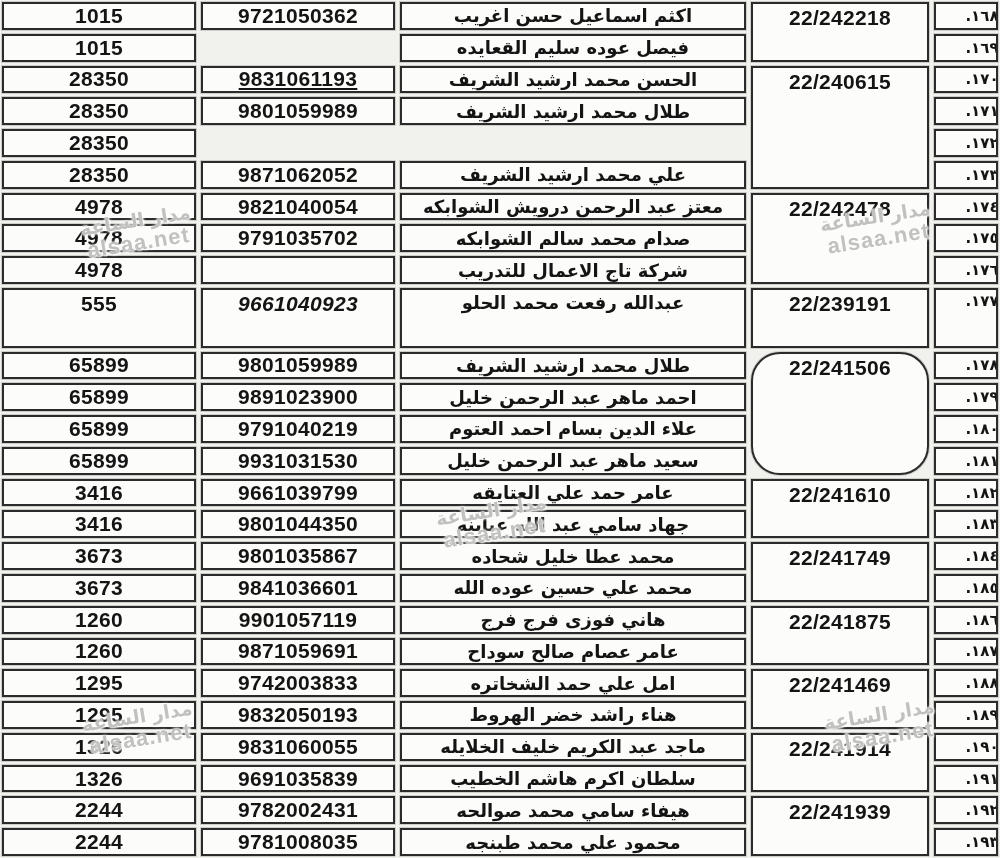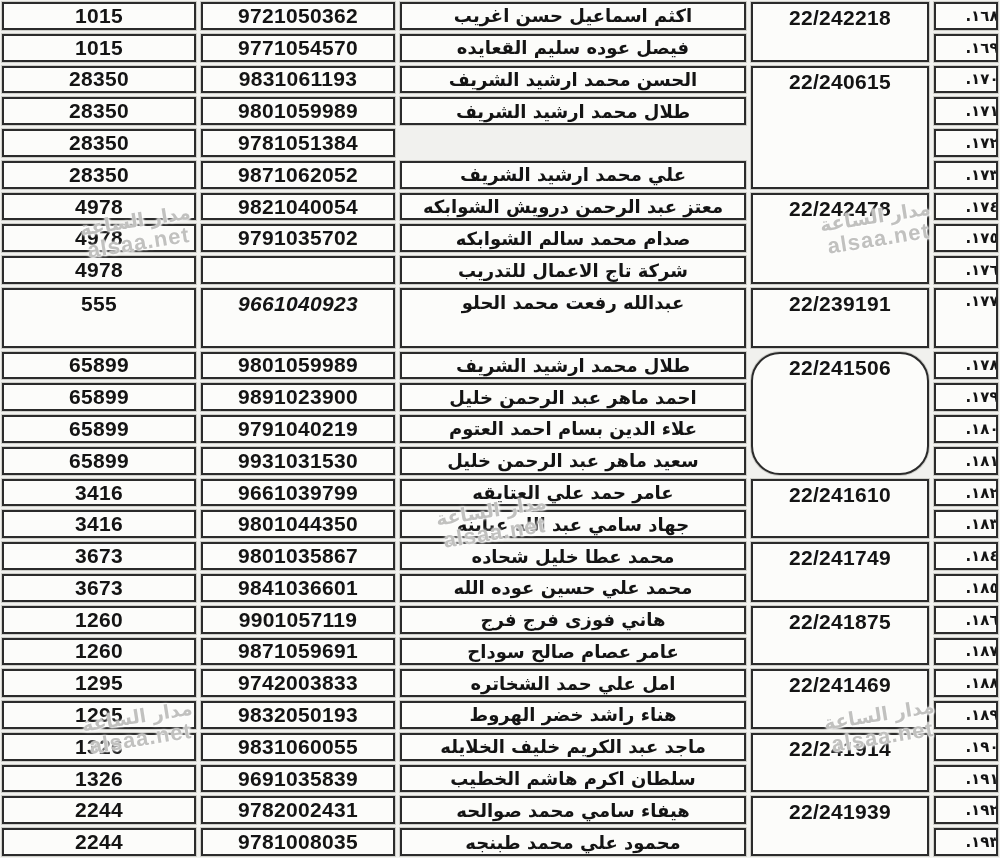--- a/index.html
+++ b/index.html
@@ -64,33 +64,31 @@
 </style>
 </head>
 <body>
 
 <div id="grid">
     <div class="cell num" style="grid-area: 1 / 1 / 2;">1015</div>
     <div class="cell num" style="grid-area: 1 / 2 / 2;">9721050362</div>
     <div class="cell name" dir="rtl" style="grid-area: 1 / 3 / 2;">اكثم اسماعيل حسن اغريب</div>
     <div class="cell serial" dir="rtl" style="grid-area: 1 / 5 / 2;">١٦٨.</div>
     <div class="cell num" style="grid-area: 2 / 1 / 3;">1015</div>
-    <div class="cell num" style="grid-area: 2 / 2 / 3;">9771054570</div>
     <div class="cell name" dir="rtl" style="grid-area: 2 / 3 / 3;">فيصل عوده سليم القعايده</div>
     <div class="cell serial" dir="rtl" style="grid-area: 2 / 5 / 3;">١٦٩.</div>
     <div class="cell num" style="grid-area: 3 / 1 / 4;">28350</div>
-    <div class="cell num" style="grid-area: 3 / 2 / 4;">9831061193</div>
+    <div class="cell num" style="grid-area: 3 / 2 / 4; text-decoration: underline;">9831061193</div>
     <div class="cell name" dir="rtl" style="grid-area: 3 / 3 / 4;">الحسن محمد ارشيد الشريف</div>
     <div class="cell serial" dir="rtl" style="grid-area: 3 / 5 / 4;">١٧٠.</div>
     <div class="cell num" style="grid-area: 4 / 1 / 5;">28350</div>
     <div class="cell num" style="grid-area: 4 / 2 / 5;">9801059989</div>
     <div class="cell name" dir="rtl" style="grid-area: 4 / 3 / 5;">طلال محمد ارشيد الشريف</div>
     <div class="cell serial" dir="rtl" style="grid-area: 4 / 5 / 5;">١٧١.</div>
     <div class="cell num" style="grid-area: 5 / 1 / 6;">28350</div>
-    <div class="cell num" style="grid-area: 5 / 2 / 6;">9781051384</div>
     <div class="cell serial" dir="rtl" style="grid-area: 5 / 5 / 6;">١٧٢.</div>
     <div class="cell num" style="grid-area: 6 / 1 / 7;">28350</div>
     <div class="cell num" style="grid-area: 6 / 2 / 7;">9871062052</div>
     <div class="cell name" dir="rtl" style="grid-area: 6 / 3 / 7;">علي محمد ارشيد الشريف</div>
     <div class="cell serial" dir="rtl" style="grid-area: 6 / 5 / 7;">١٧٣.</div>
     <div class="cell num" style="grid-area: 7 / 1 / 8;">4978</div>
     <div class="cell num" style="grid-area: 7 / 2 / 8;">9821040054</div>
     <div class="cell name" dir="rtl" style="grid-area: 7 / 3 / 8;">معتز عبد الرحمن درويش الشوابكه</div>
     <div class="cell serial" dir="rtl" style="grid-area: 7 / 5 / 8;">١٧٤.</div>
     <div class="cell num" style="grid-area: 8 / 1 / 9;">4978</div>

